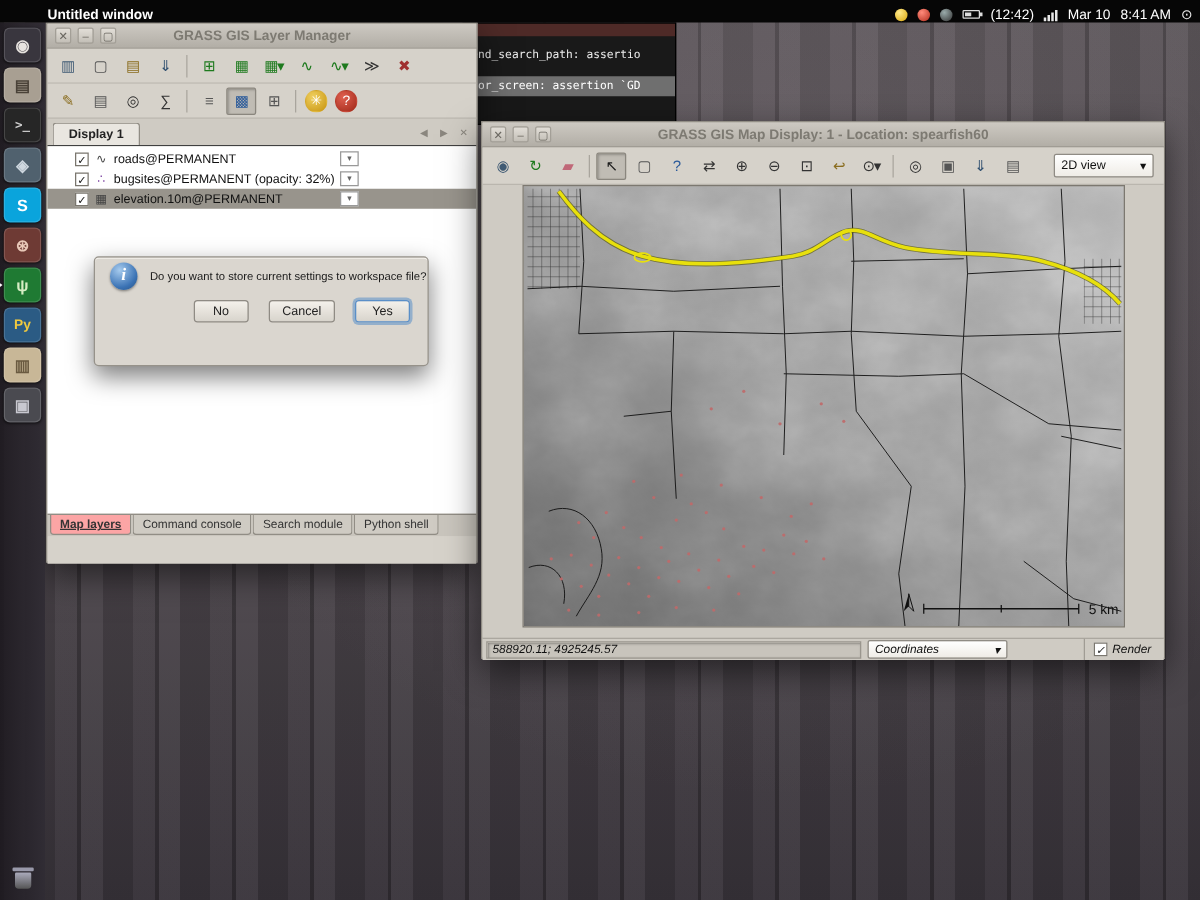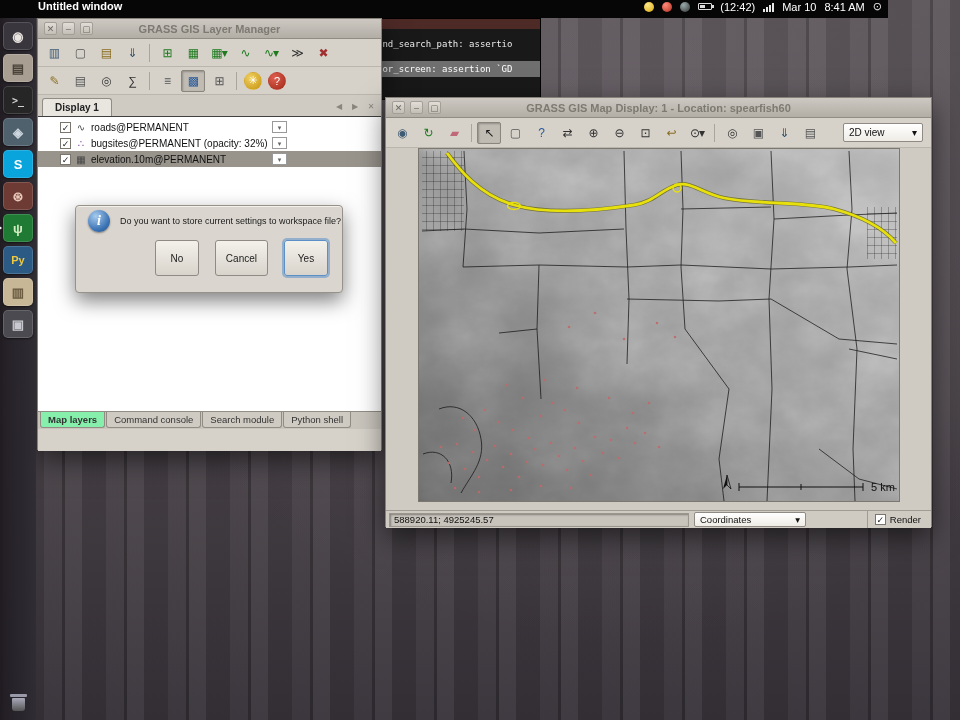--- a/index.html
+++ b/index.html
@@ -7,22 +7,22 @@
   body {
     font-family:"Liberation Sans", sans-serif;
     position:relative;
     background:
       radial-gradient(ellipse at 65% 25%, rgba(140,128,138,0.25), transparent 60%),
       repeating-linear-gradient(90deg, rgba(0,0,0,0.22) 0 3px, rgba(255,255,255,0.04) 3px 20px, rgba(0,0,0,0.10) 20px 44px, rgba(255,255,255,0.02) 44px 62px),
       linear-gradient(180deg, #5a5458 0%, #4e484d 55%, #38333a 100%);
   }
 
   
-  .topbar { position:absolute; left:0; top:0; width:888px; height:18px; background:#060606; color:#fff;
-            display:flex; align-items:flex-start; z-index:50; font-size:11px; }
+  .topbar { position:absolute; left:0; top:0; width:960px; height:18px; background:#060606; color:#fff;
+            display:flex; align-items:flex-end; z-index:50; font-size:11px; }
   .tb-title { padding-left:38px; font-weight:bold; }
   .tb-right { margin-left:auto; display:flex; align-items:center; gap:8px; padding-right:6px; }
   .dot { width:10px; height:10px; border-radius:50%; display:inline-block; }
   .dot-y { background:radial-gradient(circle at 35% 30%, #ffe98a, #d9a60b); }
   .dot-r { background:radial-gradient(circle at 35% 30%, #ff8a7a, #b32e1e); }
   .dot-d { background:radial-gradient(circle at 35% 30%, #9aa, #333); }
   .battery { width:14px; height:7px; border:1px solid #ddd; border-radius:1px; position:relative; }
   .battery::after { content:""; position:absolute; right:-3px; top:1px; width:2px; height:3px; background:#ddd; }
   .battery i { position:absolute; left:1px; top:1px; bottom:1px; width:5px; background:#ddd; }
   .bars { display:flex; align-items:flex-end; gap:1px; height:10px; }
@@ -72,37 +72,37 @@
   .layer-row { height:16px; display:flex; align-items:center; gap:4px; padding-left:22px; position:relative; }
   .layer-row.selected { background:#98948c; }
   .cbx { width:11px; height:11px; background:#fff; border:1px solid #7a766e; font-size:9px; line-height:10px;
          text-align:center; color:#222; flex:none; }
   .type-icon { width:12px; text-align:center; font-size:10px; color:#444; flex:none; }
   .row-combo { position:absolute; left:234px; width:15px; height:12px; background:#fff; border:1px solid #999;
                font-size:7px; color:#666; text-align:center; line-height:11px; }
   .bottom-tabs { height:18px; background:#c9c5bd; border-top:1px solid #918d85; display:flex; align-items:stretch; padding-left:2px; gap:1px; }
   .btab { font-size:9.5px; padding:2px 7px; border:1px solid #918d85; border-top:none; background:#cfcbc3;
           color:#333; border-radius:0 0 3px 3px; align-self:flex-start; }
-  .btab.active { background:#86efac; font-weight:bold; }
+  .btab.active { background:#fca5a5; font-weight:bold;text-decoration:underline; }
   .lm-footer { height:22px; background:#d6d2ca; }
 
   
   #quit-dialog { position:absolute; left:75px; top:205px; width:268px; height:88px; z-index:20;
                  background:#dad6cf; border:1px solid #96928a; border-radius:4px;
                  box-shadow:0 8px 20px rgba(0,0,0,0.5), inset 0 1px 0 #f4f1ec; }
   .dlg-title { text-align:center; font-size:10px; font-weight:bold; color:#333; padding:5px 0 2px; }
   .dlg-body { display:flex; gap:10px; padding:4px 10px 2px 12px; align-items:flex-start; }
   .info-icon { width:22px; height:22px; border-radius:50%; flex:none;
                background:radial-gradient(circle at 35% 28%, #a6cbee, #3a72b4 65%, #27507f);
                color:#fff; font-family:"Liberation Serif", serif; font-style:italic; font-weight:bold;
                display:flex; align-items:center; justify-content:center; font-size:14px;
                box-shadow:0 1px 2px rgba(0,0,0,0.4); }
   .dlg-msg { font-size:9px; color:#1a1a1a; padding-top:6px; white-space:nowrap; }
   .dlg-buttons { display:flex; justify-content:flex-end; gap:16px; padding:6px 14px 0; }
-  .btn { height:36px; min-width:44px; padding:0 10px; font-size:10px; color:#222;
+  .btn { height:18px; min-width:44px; padding:0 10px; font-size:10px; color:#222;
          background:linear-gradient(#f4f1eb, #d8d4cc); border:1px solid #8f8b84; border-radius:3px;
          display:flex; align-items:center; justify-content:center; }
   .btn.default { border-color:#5a8fc8; box-shadow:0 0 0 2px rgba(90,143,200,0.55); }
 
   
   #terminal { position:absolute; left:370px; top:18px; width:171px; height:82px; z-index:5;
               background:#191919; border:1px solid #000; font-family:"DejaVu Sans Mono", monospace; }
   .term-titlestrip { height:10px; background:#4e2a27; }
   .term-line1 { color:#ececec; font-size:9px; padding:10px 0 0 6px; white-space:nowrap; }
   .term-line2 { margin-top:12px; background:#6f6f6f; color:#fff; font-size:9px; padding:3px 0 3px 6px; white-space:nowrap; }
@@ -110,21 +110,21 @@
   
   #map-display { left:385px; top:97px; width:547px; height:430px; z-index:15; }
   .map-toolbar { height:30px; }
   .view-combo { position:absolute; right:8px; top:5px; width:80px; height:19px;
                 background:linear-gradient(#fff, #efece6); border:1px solid #8f8b84; border-radius:2px;
                 font-size:10px; display:flex; align-items:center; justify-content:space-between; padding:0 5px; color:#111; }
   .map-content { position:relative; height:362px; background:#cfcbc3; }
   .map-canvas { position:absolute; left:33px; top:1px; width:480px; height:352px; outline:1px solid #7c7870; background:#a3a3a3; }
   .map-canvas svg { display:block; }
   .map-statusbar { height:18px; background:#cfcbc3; border-top:1px solid #a09c94; display:flex; align-items:center;
-                   gap:5px; padding:0 3px; font-size:10px; }
+                   gap:5px; padding:0 3px; font-size:10px;font-style:italic; }
   .coord-field { width:300px; height:14px; background:#c8c4bc; box-shadow:inset 1px 1px 2px rgba(0,0,0,0.35);
                  border:1px solid #9a968e; font-size:9.5px; color:#111; display:flex; align-items:center; padding:0 4px; }
   .mode-combo { width:112px; height:15px; background:linear-gradient(#fff, #efece6); border:1px solid #8f8b84;
                 border-radius:2px; font-size:9.5px; display:flex; align-items:center; justify-content:space-between;
                 padding:0 5px; color:#111; }
   .flex-spacer { flex:1; }
   .render-box { display:flex; align-items:center; gap:4px; border-left:1px solid #a09c94; padding:0 7px; height:100%; font-size:9.5px; color:#111; }
 
   .c-blue { color:#3f5a74; } .c-gray { color:#555; } .c-gold { color:#8a6d1f; }
   .c-navy { color:#2f4f6f; } .c-green { color:#1e7a1e; } .c-dark { color:#333; }

